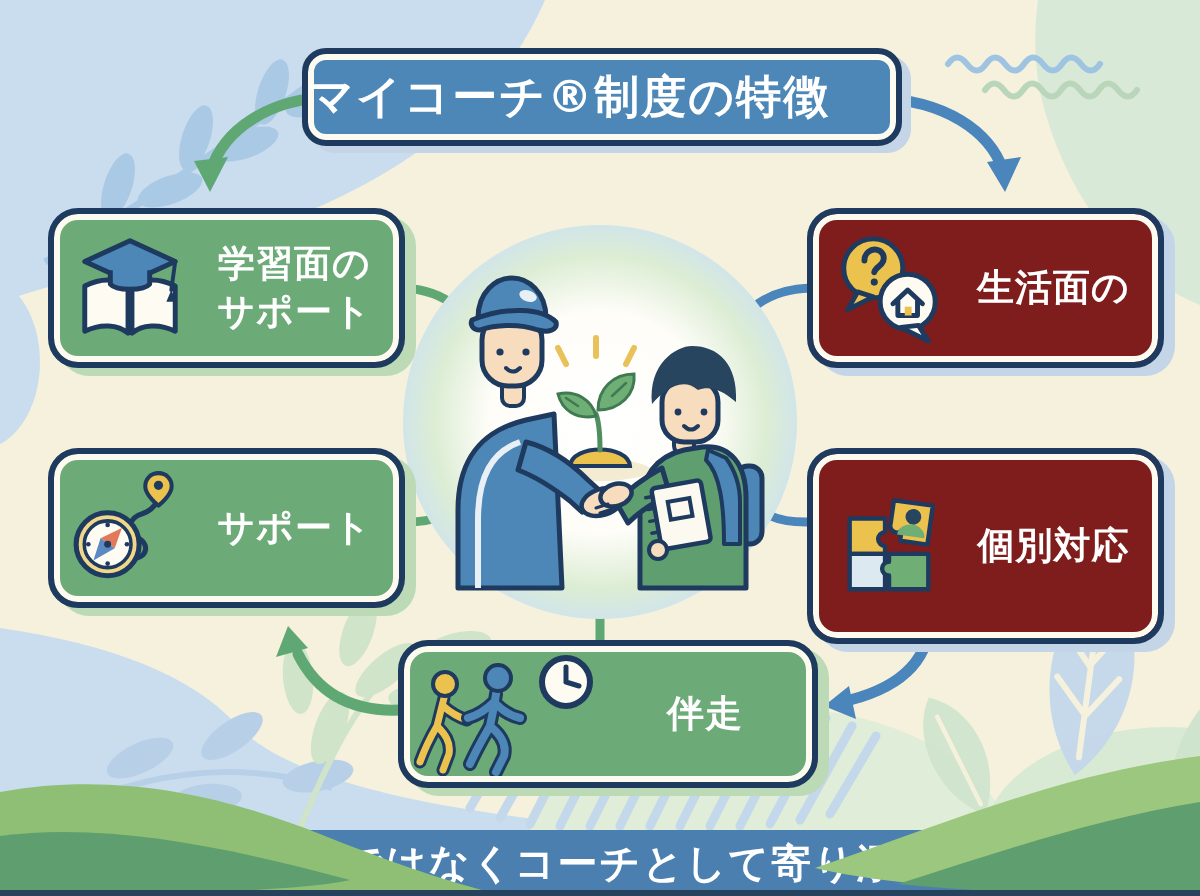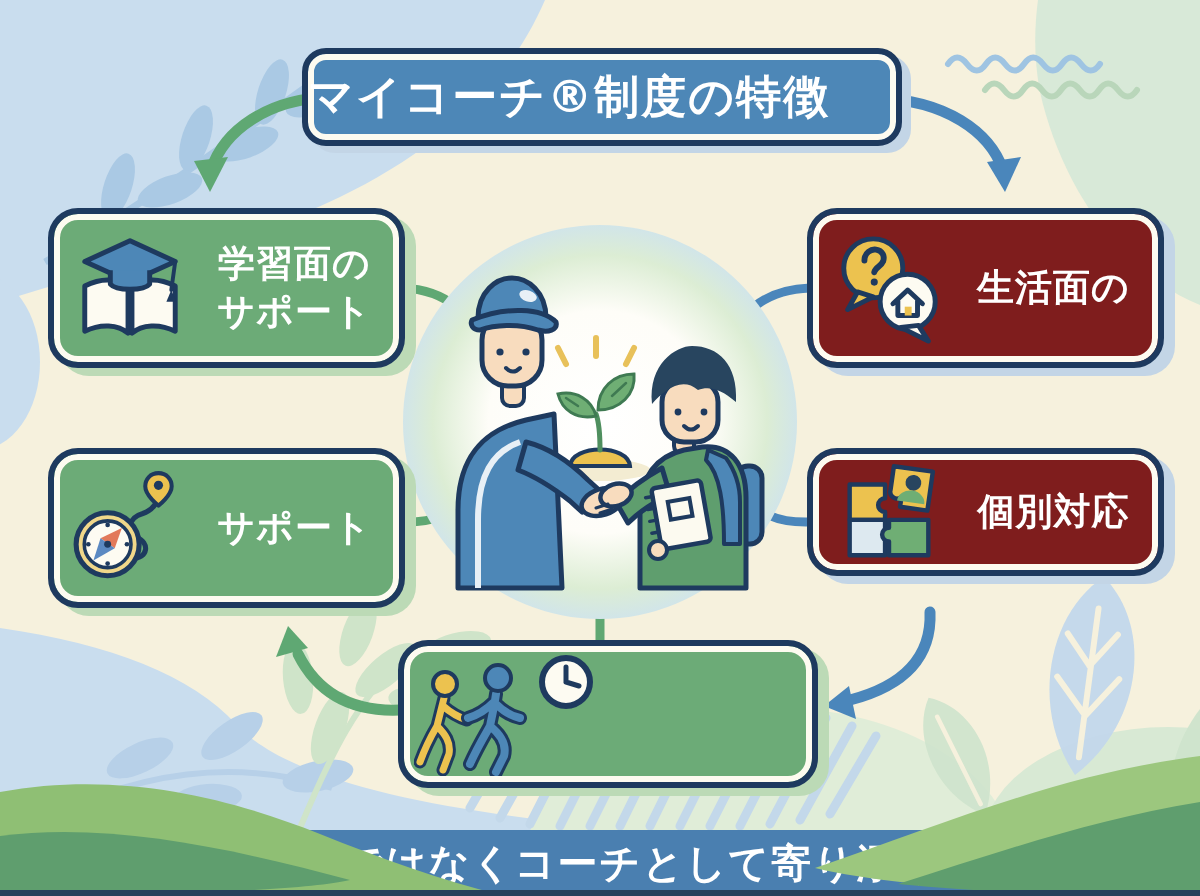--- a/index.html
+++ b/index.html
@@ -20,21 +20,21 @@
   .feature-box.green{background:#6cab77;box-shadow:inset 0 0 0 6px #fdfbf0, 11px 8px 0 #bcdab6}
   .feature-box.blue{background:#7f1d1d;box-shadow:inset 0 0 0 6px #fdfbf0, 11px 8px 0 #c3d5e6}
   .box-icon{width:152px;display:flex;align-items:center;justify-content:center;flex:none}
   .box-icon.wide{width:210px}
   .box-label{flex:1;text-align:center;font-size:37px;line-height:1.3;letter-spacing:1px;padding-right:16px}
   .box-label span{display:block}
 
   #box-learning{left:48px;top:208px;width:357px;height:160px}
   #box-life{left:807px;top:208px;width:357px;height:160px}
   #box-career{left:48px;top:448px;width:357px;height:160px}
-  #box-individual{left:807px;top:448px;width:357px;height:128px}
+  #box-individual{left:807px;top:448px;width:357px;height:196px}
   #box-continuous{left:398px;top:640px;width:420px;height:148px}
 
   .glow{position:absolute;left:403px;top:225px;width:394px;height:394px;border-radius:50%;
     background:radial-gradient(circle,#ffffff 0%,#fefdf8 40%,#dcedd4 60%,#cde2f1 75%,rgba(246,241,221,0) 90%);
     z-index:2}
   .illustration{position:absolute;left:430px;top:252px;z-index:3}
 
   .banner{position:absolute;left:0;top:830px;width:1200px;height:66px;background:#4a7fb0;
     display:flex;align-items:center;justify-content:center;z-index:5}
   .banner-text{position:relative;z-index:9;color:#fff;font-size:40px;letter-spacing:2px}
@@ -291,20 +291,21 @@
           <circle cx="31" cy="32" r="12" fill="#ecc24f" stroke="#1e3a5f" stroke-width="4"></circle>
         </g>
         <g>
           <path d="M82,42 C80,56 78,64 76,74 C86,82 93,92 90,104 L82,120 M76,74 C68,88 62,98 56,112 M80,50 C72,58 64,63 54,66 M82,52 C90,60 97,64 106,66" fill="none" stroke="#1e3a5f" stroke-width="14" stroke-linecap="round" stroke-linejoin="round"></path>
           <path d="M82,42 C80,56 78,64 76,74 C86,82 93,92 90,104 L82,120 M76,74 C68,88 62,98 56,112 M80,50 C72,58 64,63 54,66 M82,52 C90,60 97,64 106,66" fill="none" stroke="#4d87b7" stroke-width="8" stroke-linecap="round" stroke-linejoin="round"></path>
           <circle cx="84" cy="26" r="13" fill="#4d87b7" stroke="#1e3a5f" stroke-width="4"></circle>
         </g>
       </svg>
     </span>
     <div class="box-label">
+      <span>伴走</span>
     </div>
   </div>
 
   <div class="banner">
     <span class="banner-text">先生ではなくコーチとして寄り添う</span>
   </div>
 
   <svg class="banner-waves" width="1200" height="156" viewBox="0 0 1200 156">
     <path d="M0,52 C120,30 230,58 320,94 C380,118 440,140 505,156 L0,156 Z" fill="#8fbf74"></path>
     <path d="M0,96 C110,82 230,108 350,140 C300,152 120,156 0,156 Z" fill="#5f9e6e"></path>

